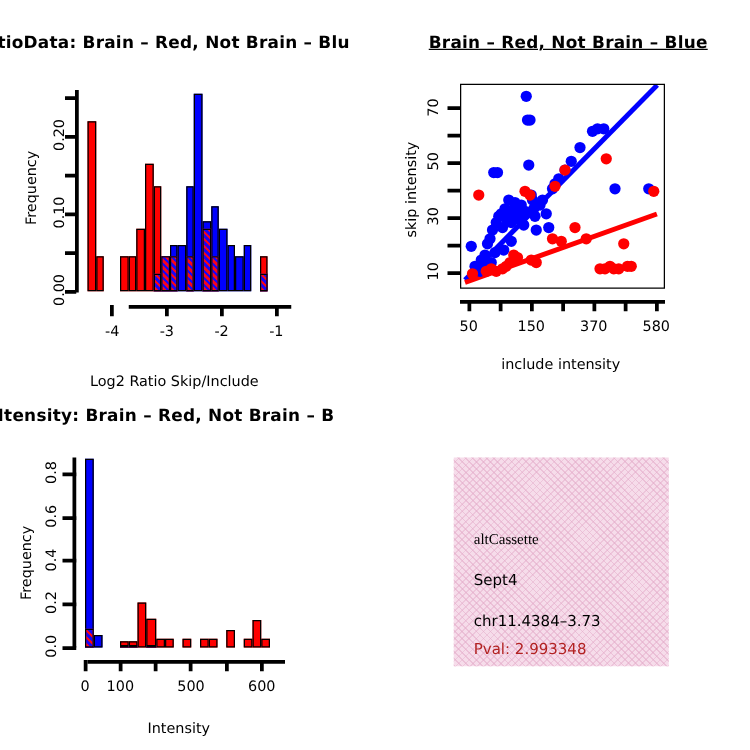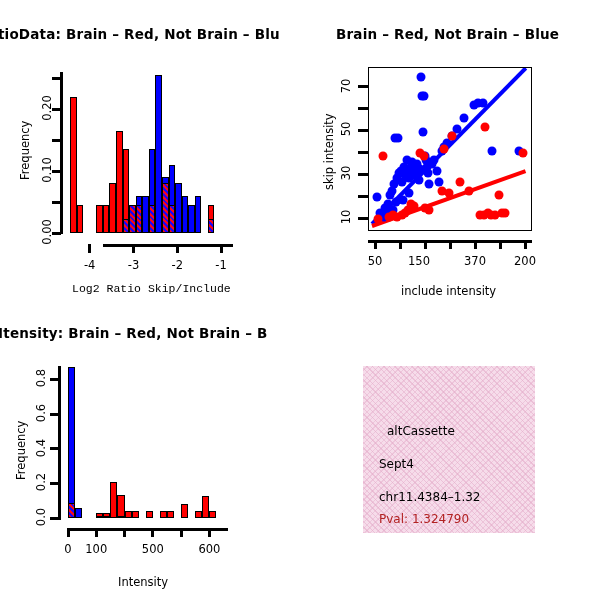--- a/index.html
+++ b/index.html
@@ -60,21 +60,21 @@
 <body>
 
 <div class="page">
 
   <div class="panel" style="left:0;top:0;width:300px;height:300px;">
 
     <div class="ptitle" style="left:-22px;top:26px;">RatioData: Brain – Red, Not Brain – Blu</div>
 
     <div class="axis-label ylab" style="left:18px;top:180px;">Frequency</div>
 
-    <div class="axis-label" style="left:72px;top:282px;font-family:Liberation Mono, monospace;">Log2 Ratio Skip/Include</div>
+    <div class="axis-label" style="left:72px;top:298px;">Log2 Ratio Skip/Include</div>
 
     <div class="plotarea" id="hist1-area" style="left:70px;top:72px;width:162px;height:161px;">
         <div class="bar red" style="left:0px;width:6.567567567567583px;height:136.23076923076923px;z-index:3;"></div>
         <div class="bar red" style="left:6.567567567567583px;width:6.567567567567544px;height:27.865384615384613px;z-index:3;"></div>
         <div class="bar red" style="left:26.27027027027027px;width:6.567567567567568px;height:27.865384615384613px;z-index:3;"></div>
         <div class="bar red" style="left:32.83783783783784px;width:6.567567567567579px;height:27.865384615384613px;z-index:3;"></div>
         <div class="bar red" style="left:39.40540540540542px;width:6.567567567567565px;height:49.53846153846154px;z-index:3;"></div>
         <div class="bar red" style="left:45.97297297297298px;width:6.567567567567558px;height:102.17307692307692px;z-index:3;"></div>
         <div class="bar blue" style="left:52.54054054054054px;width:6.567567567567565px;height:13.62307692307692px;z-index:2;"></div>
         <div class="bar red" style="left:52.54054054054054px;width:6.567567567567565px;height:83.59615384615385px;z-index:3;"></div>
@@ -124,21 +124,21 @@
       <div class="axline" style="left:131.98648648648648px;top:244px;width:3px;height:9px;"></div>
       <div class="tick-text" style="left:119.48648648648648px;top:258px;width:28px;text-align:center;">-3</div>
       <div class="axline" style="left:175.77027027027026px;top:244px;width:3px;height:9px;"></div>
       <div class="tick-text" style="left:163.27027027027026px;top:258px;width:28px;text-align:center;">-2</div>
       <div class="axline" style="left:219.55405405405406px;top:244px;width:3px;height:9px;"></div>
       <div class="tick-text" style="left:207.05405405405406px;top:258px;width:28px;text-align:center;">-1</div>
     </div>
 
   <div class="panel" style="left:300px;top:0;width:300px;height:300px;">
 
-    <div class="ptitle" style="left:36px;top:26px;">Brain – Red, Not Brain – Blue</div>
+    <div class="ptitle" style="left:43px;top:26px;text-decoration:underline;">Brain – Red, Not Brain – Blue</div>
 
     <div class="axis-label ylab" style="left:22px;top:190px;">skip intensity</div>
 
     <div class="axis-label" style="left:101px;top:284px;">include intensity</div>
 
     <div class="scatterbox" id="scatter-area" style="left:68px;top:67px;width:164px;height:164px;">
         <div class="fitline blue" style="left:2.5px;top:153.6164383561644px;width:218.58345291137186px;transform:rotate(-45.392282892684094deg);z-index:3;"></div>
         <div class="fitline red" style="left:2.5px;top:155.8082191780822px;width:162.98677701604873px;transform:rotate(-19.64491598111898deg);z-index:3;"></div>
         <div class="pt blue" style="left:7.5px;top:129.31506849315068px;z-index:4;"></div>
         <div class="pt blue" style="left:11px;top:144.65753424657535px;z-index:4;"></div>
@@ -244,27 +244,27 @@
       <div class="axline" style="left:58px;top:150.78767123287673px;width:10px;height:3px;"></div>
       <div class="axline" style="left:58px;top:128.86986301369862px;width:10px;height:3px;"></div>
       <div class="tick-text vert" style="left:32px;top:122.36986301369862px;width:28px;text-align:center;">50</div>
       <div class="axline" style="left:58px;top:106.95205479452055px;width:10px;height:3px;"></div>
       <div class="axline" style="left:58px;top:85.03424657534248px;width:10px;height:3px;"></div>
       <div class="tick-text vert" style="left:32px;top:78.53424657534248px;width:28px;text-align:center;">70</div>
       <div class="axline" style="left:73.5px;top:240px;width:3px;height:9px;"></div>
       <div class="tick-text" style="left:58px;top:254px;width:34px;text-align:center;">50</div>
       <div class="axline" style="left:98.5px;top:240px;width:3px;height:9px;"></div>
       <div class="axline" style="left:123.5px;top:240px;width:3px;height:9px;"></div>
-      <div class="tick-text" style="left:108px;top:254px;width:34px;text-align:left;">150</div>
+      <div class="tick-text" style="left:108px;top:254px;width:34px;text-align:center;">150</div>
       <div class="axline" style="left:148.5px;top:240px;width:3px;height:9px;"></div>
       <div class="axline" style="left:173.5px;top:240px;width:3px;height:9px;"></div>
       <div class="tick-text" style="left:158px;top:254px;width:34px;text-align:center;">370</div>
       <div class="axline" style="left:198.5px;top:240px;width:3px;height:9px;"></div>
       <div class="axline" style="left:223.5px;top:240px;width:3px;height:9px;"></div>
-      <div class="tick-text" style="left:208px;top:254px;width:34px;text-align:center;">200</div>
+      <div class="tick-text" style="left:208px;top:254px;width:34px;text-align:center;">580</div>
     </div>
 
   <div class="panel" style="left:0;top:300px;width:300px;height:300px;">
 
     <div class="ptitle" style="left:-26px;top:25px;">ne Itensity: Brain – Red, Not Brain – B</div>
 
     <div class="axis-label ylab" style="left:14px;top:180px;">Frequency</div>
 
     <div class="axis-label" style="left:118px;top:275px;">Intensity</div>
 
@@ -315,19 +315,19 @@
       <div class="tick-text" style="left:78.27586206896552px;top:242px;width:36px;text-align:center;">100</div>
       <div class="axline" style="left:123.05172413793105px;top:228px;width:3px;height:9px;"></div>
       <div class="axline" style="left:151.32758620689657px;top:228px;width:3px;height:9px;"></div>
       <div class="tick-text" style="left:134.82758620689657px;top:242px;width:36px;text-align:center;">500</div>
       <div class="axline" style="left:179.6034482758621px;top:228px;width:3px;height:9px;"></div>
       <div class="axline" style="left:207.8793103448276px;top:228px;width:3px;height:9px;"></div>
       <div class="tick-text" style="left:191.3793103448276px;top:242px;width:36px;text-align:center;">600</div>
     </div>
 
   <div class="infopanel" style="left:363px;top:366px;width:172px;height:167px;">
-    <div class="infoline" style="left:24px;top:58px;">altCassette</div>
+    <div class="infoline" style="left:16px;top:58px;font-family:Liberation Serif, serif;">altCassette</div>
     <div class="infoline" style="left:16px;top:91px;">Sept4</div>
-    <div class="infoline" style="left:16px;top:124px;">chr11.4384–1.32</div>
-    <div class="infoline pval" style="left:16px;top:146px;">Pval: 1.324790</div>
+    <div class="infoline" style="left:16px;top:124px;">chr11.4384–3.73</div>
+    <div class="infoline pval" style="left:16px;top:146px;">Pval: 2.993348</div>
   </div>
 
 </div>
 
 </body></html>

